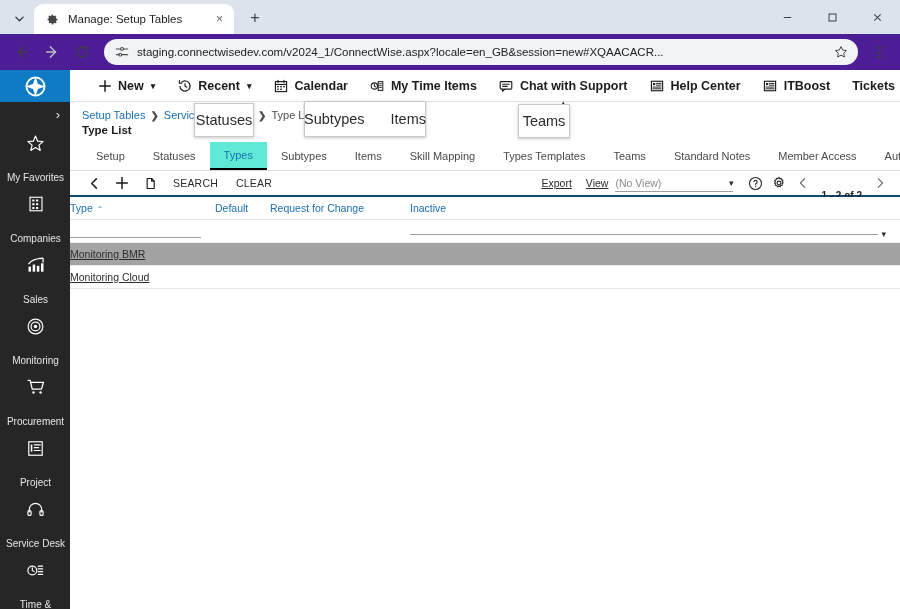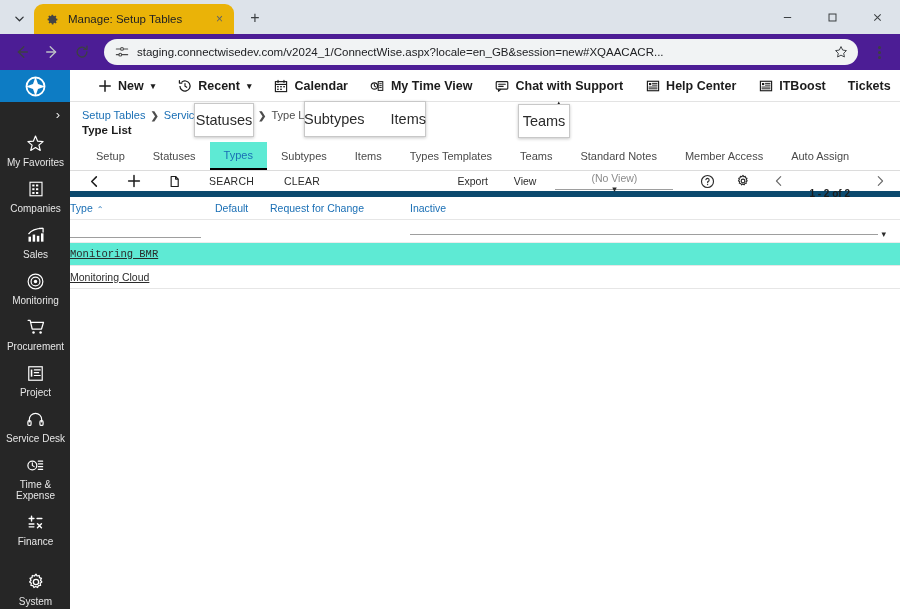--- a/index.html
+++ b/index.html
@@ -26,21 +26,21 @@
   .tabstrip-chevron {
     width: 26px; height: 26px;
     margin: 0 2px 3px 2px;
     border-radius: 50%;
     display: flex; align-items: center; justify-content: center;
     color: #2f3337; font-size: 11px;
   }
   .btab {
     height: 30px;
     min-width: 200px;
-    background: #eab308;
+    background: #ffffff;
     border-radius: 9px 9px 0 0;
     display: flex;
     align-items: center;
     padding: 0 6px 0 11px;
     gap: 8px;
     position: relative;
   }
   .btab-favicon {
     width: 15px; height: 15px;
     display: flex; align-items: center; justify-content: center;
@@ -172,21 +172,21 @@
     color: #e8e8e8;
     font-size: 13px;
   }
   .rail-item {
     display: flex;
     flex-direction: column;
     align-items: center;
     justify-content: flex-start;
     padding: 6px 1px 4px 2px;
     color: #e6e6e6;
-    gap: 3px;
+    gap: 18px;
   }
   .rail-icon {
     width: 22px; height: 22px;
     display: flex; align-items: center; justify-content: center;
     color: #ffffff;
   }
   .rail-label {
     font-size: 10px;
     line-height: 11px;
     color: #e6e6e6;
@@ -308,46 +308,45 @@
     z-index: 20;
   }
   .zoombox span { font-size: 14.5px; white-space: nowrap; }
 
   
   .gridbar {
     height: 26px;
     display: flex;
     align-items: center;
     padding: 0 8px 0 10px;
-    border-bottom: 6px solid #0c4a6e;
-    gap: 12px;
+    border-bottom: 2px solid #0c4a6e;
+    gap: 0;
   }
   .gb-btn {
     width: 28px; height: 24px;
     display: flex; align-items: center; justify-content: center;
     color: #1c1c1c;
   }
   .gb-text {
     font-size: 10.5px;
     color: #2b2b2b;
     padding: 0 9px;
     letter-spacing: 0.2px;
     white-space: nowrap;
   }
   .gb-spacer { flex: 1 1 auto; }
-  .gb-label { font-size: 10.5px; color: #2b2b2b; padding: 0 7px; }
+  .gb-label { font-size: 10.5px; color: #2b2b2b; padding: 0 7px; text-decoration: underline; }
   .gb-select {
     width: 118px;
     height: 18px;
     border-bottom: 1px solid #9e9e9e;
     display: flex;
     align-items: center;
     justify-content: space-between;
     margin-right: 10px;
-    flex-direction: column;
   }
   .gb-select span { font-size: 10.5px; color: #8a8a8a; }
   .gb-select .cv { font-size: 9px; color: #2b2b2b; }
   .gb-icon {
     width: 24px; height: 22px;
     display: flex; align-items: center; justify-content: center;
     color: #2b2b2b;
   }
   .gb-page {
     font-size: 10px; color: #1c1c1c;
@@ -389,21 +388,21 @@
     margin-right: 14px;
   }
   .filt-select .fline { flex: 1 1 auto; height: 1px; background: #9e9e9e; margin-bottom: 3px; }
   .filt-select .fcar { font-size: 9px; color: #2b2b2b; line-height: 8px; padding-left: 3px;}
   table.gt td.cell {
     font-size: 10.5px;
     padding: 5px 0 5px 0;
     border-bottom: 1px solid #e6e6e6;
     color: #1c1c1c;
   }
-  tr.alt td.cell { background: #5eead4; font-family: Liberation Mono, monospace; }
+  tr.alt td.cell { background: #a3a3a3; }
   .rowlink { color: #2b2b2b; text-decoration: underline; }
 
   .colpad { padding-left: 1px; }
 </style>
 </head>
 <body>
 
 <div class="browser">
 
   <div class="tabstrip">
@@ -660,21 +659,21 @@
 
         <div class="nav-item">
           <span class="ni-icon">
             <svg width="14" height="14" viewBox="0 0 16 16">
                 <circle cx="5" cy="8" r="3.6" fill="none" stroke="#1c1c1c" stroke-width="1.3"></circle>
                 <path d="M5 5.8 V8 L6.5 9" stroke="#1c1c1c" stroke-width="1.2" fill="none" stroke-linecap="round"></path>
                 <rect x="9.4" y="3" width="5.2" height="10" fill="none" stroke="#1c1c1c" stroke-width="1.2"></rect>
                 <path d="M10.6 5.4 H13.4 M10.6 7.6 H13.4 M10.6 9.8 H13.4" stroke="#1c1c1c" stroke-width="1.1"></path>
               </svg>
           </span>
-          <span>My Time View</span>
+          <span>My Time Items</span>
         </div>
 
         <div class="nav-item">
           <span class="ni-icon">
             <svg width="14" height="14" viewBox="0 0 16 16">
                 <rect x="1.4" y="3" width="13.2" height="8.6" rx="1" fill="none" stroke="#1c1c1c" stroke-width="1.3"></rect>
                 <path d="M4 11.6 L4 14 L6.8 11.6" fill="none" stroke="#1c1c1c" stroke-width="1.3" stroke-linejoin="round"></path>
                 <path d="M4.2 6 H11.8 M4.2 8.4 H9.4" stroke="#1c1c1c" stroke-width="1.2" stroke-linecap="round"></path>
               </svg>
           </span>
@@ -723,20 +722,21 @@
       </div>
 
       <div class="page-title">Type List</div>
 
       <div class="tabrow">
         <div class="atab">Setup</div>
         <div class="atab">Statuses</div>
         <div class="atab active">Types</div>
         <div class="atab">Subtypes</div>
         <div class="atab">Items</div>
+        <div class="atab">Skill Mapping</div>
         <div class="atab">Types Templates</div>
         <div class="atab">Teams</div>
         <div class="atab">Standard Notes</div>
         <div class="atab">Member Access</div>
         <div class="atab">Auto Assign</div>
 
       </div>
 
       <div class="zoombox" style="left:124px; top:33px; width:60px; height:34px;">
         <span>Statuses</span>

